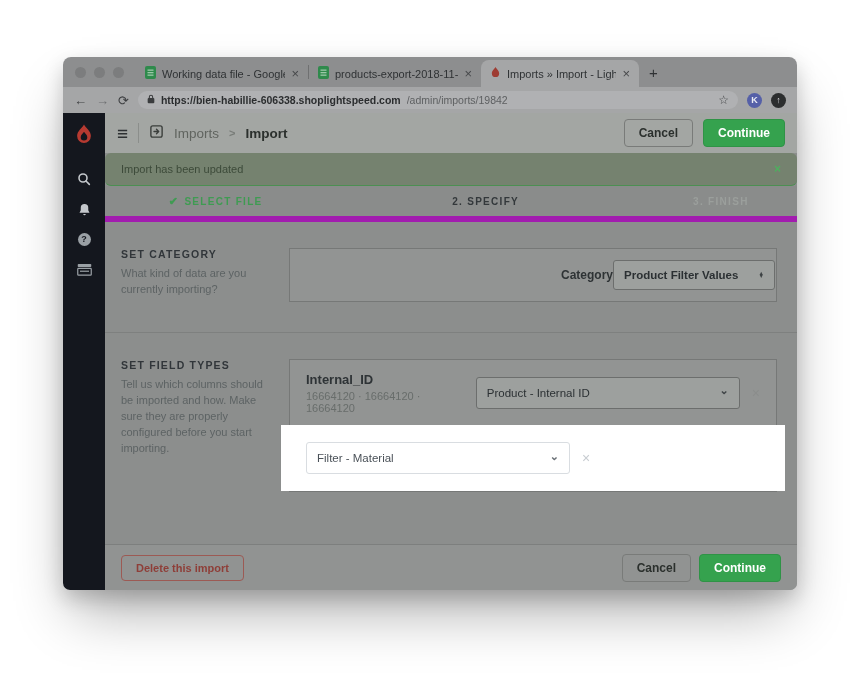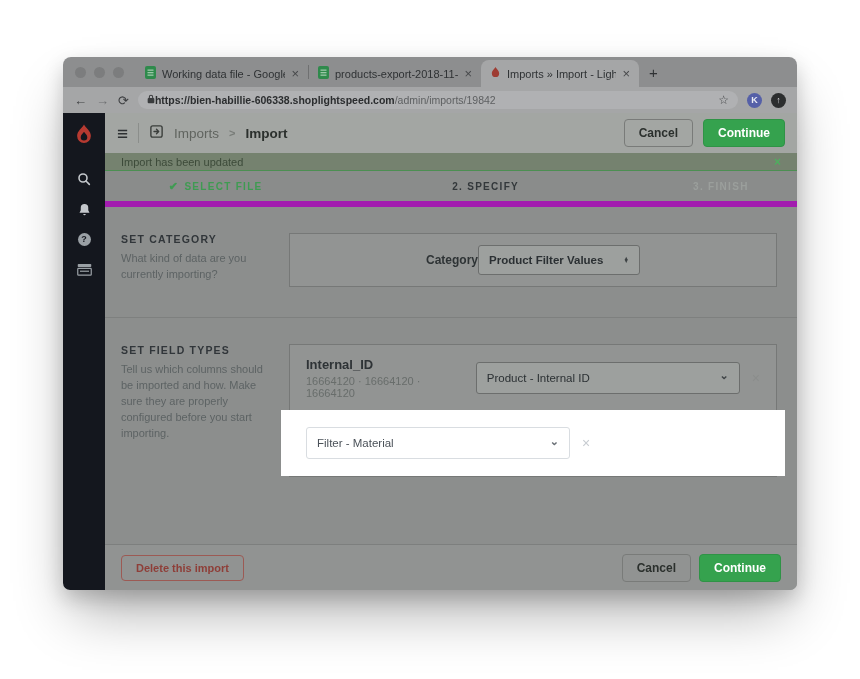--- a/index.html
+++ b/index.html
@@ -17,21 +17,21 @@
   .tab.inactive { width:172px; }
   .tab.active { background:#a5a6a7; border-radius:8px 8px 0 0; width:158px; }
   .tabsep { width:1px; height:14px; background:#6f7071; align-self:center; }
   .tab-title { flex:1; white-space:nowrap; overflow:hidden; }
   .tab-close { font-size:13px; color:#46484a; cursor:default; }
   .newtab { font-size:15px; color:#2f3234; padding:0 10px; align-self:center; }
 
   .toolbar { height:26px; background:#a5a6a7; display:flex; align-items:center; gap:9px; padding:0 11px; flex-shrink:0; }
   .navicon { font-size:13px; color:#3c3e40; line-height:1; }
   .navicon.fwd { color:#6e7072; }
-  .urlbar { flex:1; height:18px; background:#b0b1b3; border-radius:9px; display:flex; align-items:center; padding:0 9px; font-size:10.5px; min-width:0; }
+  .urlbar { flex:1; height:18px; background:#b0b1b3; border-radius:9px; display:flex; align-items:center; gap:6px; padding:0 9px; font-size:10.5px; min-width:0; }
   .url-domain { color:#2b2d2f; font-weight:700; white-space:nowrap; }
   .url-path { color:#5e6062; white-space:nowrap; overflow:hidden; flex:1; }
   .star { font-size:12px; color:#46484a; }
   .avatar { width:15px; height:15px; border-radius:50%; background:#5560a8; color:#e9ebf4; font-size:9px; font-weight:700; display:flex; align-items:center; justify-content:center; flex-shrink:0; }
   .extbtn { width:15px; height:15px; border-radius:50%; background:#2c2e2f; color:#dcdedf; font-size:9px; font-weight:700; display:flex; align-items:center; justify-content:center; flex-shrink:0; }
 
   
   .app { flex:1; display:flex; min-height:0; }
   .sidebar { width:42px; background:#14171e; display:flex; flex-direction:column; align-items:center; flex-shrink:0; }
   .logo { margin:10px 0 16px; }
@@ -44,38 +44,38 @@
   .hdr-divider { width:1px; height:20px; background:#8b8e8b; }
   .crumb-section { font-size:13.5px; color:#60645f; }
   .crumb-sep { font-size:11px; color:#787c78; font-weight:700; }
   .crumb-page { font-size:13.5px; color:#2b302d; font-weight:700; }
   .spacer { flex:1; }
   .btn { border-radius:4px; font-size:12px; font-weight:700; padding:6px 14px; cursor:default; font-family:"Liberation Sans",sans-serif; }
   .btn-outline { border:1px solid #797b79; color:#2b302d; background:transparent; }
   .btn-green { border:1px solid #2f9346; background:#35a24e; color:#ffffff; }
   .btn-red { border:1px solid #9c5a54; color:#8e3e38; background:transparent; font-size:11px; }
 
-  .notif { height:18px; background:#75826f; border-bottom:1px solid #4c8f52; display:flex; align-items:center; padding:0 16px; font-size:11px; color:#3c4a39; flex-shrink:0; }
+  .notif { height:33px; background:#75826f; border-bottom:1px solid #4c8f52; display:flex; align-items:center; padding:0 16px; font-size:11px; color:#3c4a39; flex-shrink:0;border-radius:6px; }
   .notif-close { font-size:12px; color:#4fae5f; font-weight:700; }
 
   .steps { height:36px; background:#8a8c8b; border-bottom:6px solid #a21caf; display:grid; grid-template-columns:32% 46% 22%; align-items:center; flex-shrink:0; }
   .step { text-align:center; font-size:10px; font-weight:700; letter-spacing:1.3px; }
   .step.done { color:#3f9b52; }
   .step.done .chk { margin-right:5px; font-size:11px; }
   .step.active { color:#33383b; }
   .step.next { color:#9b9f9c; }
 
   .content { flex:1; min-height:0; }
   .section { display:flex; padding:26px 20px 30px 16px; }
   .section.divided { border-top:1px solid #7e807f; }
   .sec-info { width:168px; flex-shrink:0; padding-right:12px; }
   .sec-title { font-size:10.5px; font-weight:700; letter-spacing:1.2px; color:#31363a; margin-bottom:6px; }
   .sec-desc { font-size:11px; line-height:1.45; color:#5d6364; }
   .panel { flex:1; border:1px solid #767877; background:#929493; align-self:flex-start; min-width:0; }
-  .panel.category { height:54px; display:flex; align-items:center; justify-content:center; padding:0 24px; }
+  .panel.category { height:54px; display:flex; align-items:center; justify-content:flex-end; padding:0 1px; }
   .cat-label { font-size:12px; font-weight:700; color:#2e3335; }
 
   .select { border-radius:3px; display:flex; align-items:center; justify-content:space-between; padding:0 10px; }
   .select.dim { background:#9da09e; border:1px solid #6c6e6d; color:#2b3033; }
   .select.cat { width:162px; height:30px; font-size:11.5px; font-weight:700; }
   .stepper { display:flex; flex-direction:column; line-height:0.55; font-size:5.5px; color:#3e4345; }
   .select.fieldmap { width:264px; height:32px; font-size:11.5px; flex-shrink:0; }
   .select.hl { background:#ffffff; border:1px solid #d9dde1; color:#4a5158; }
   .chev { font-size:11px; font-weight:700; color:#3f4447; margin-top:-4px; }
   .select.hl .chev { color:#6a7076; }

